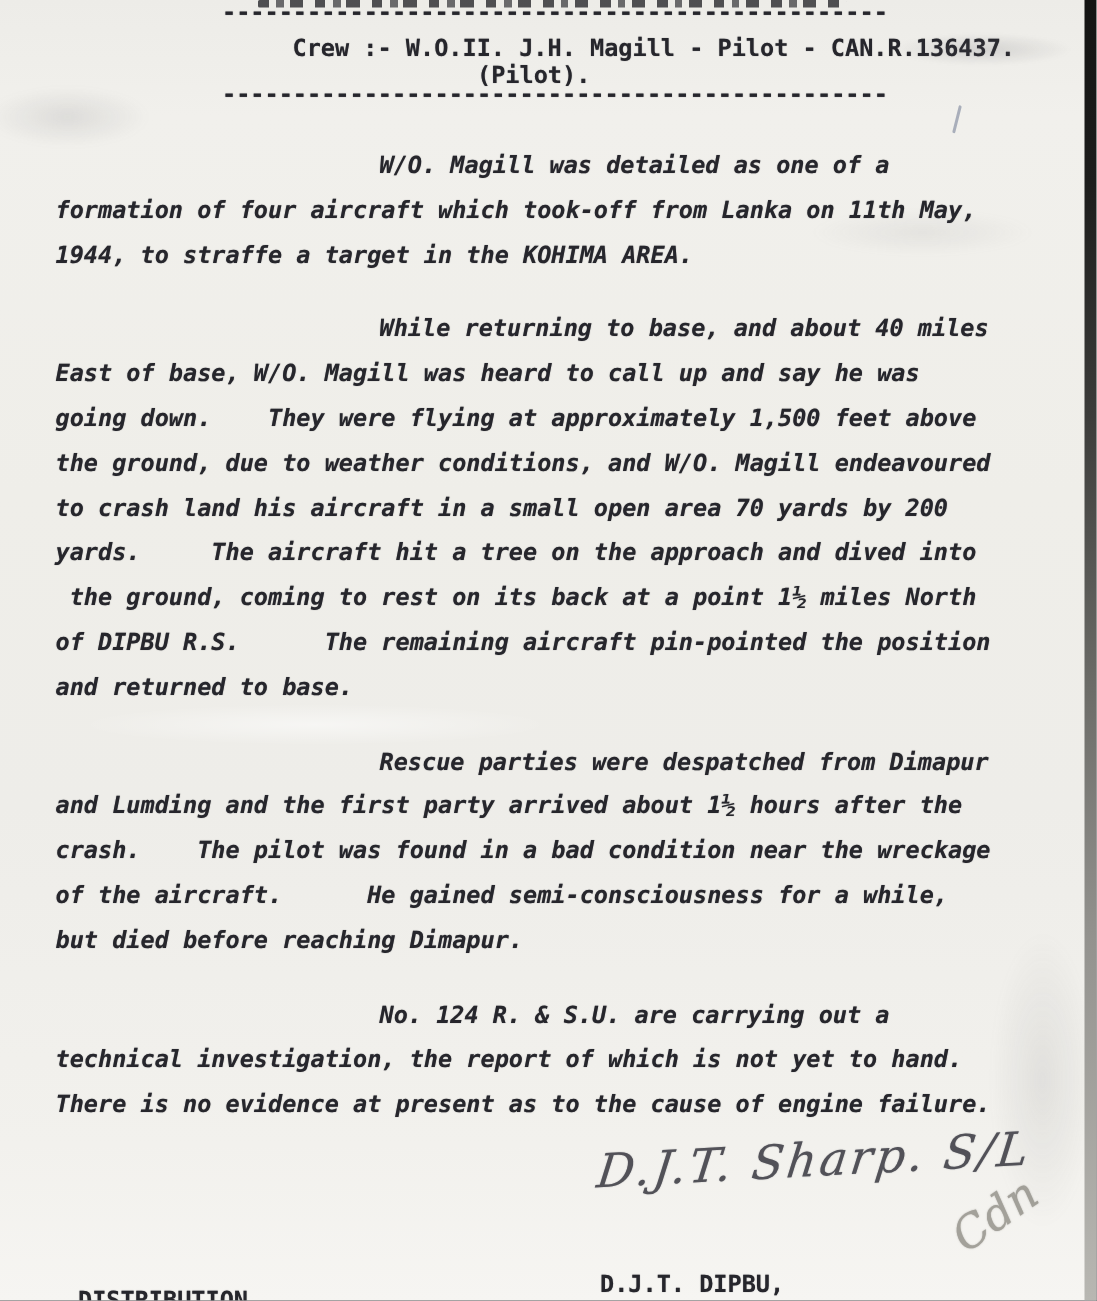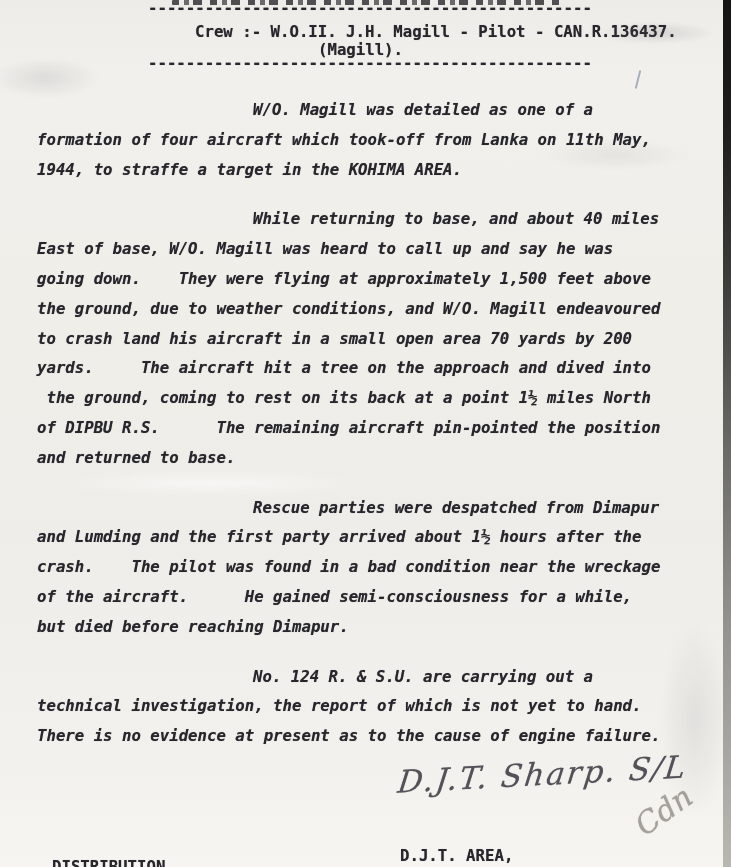--- a/index.html
+++ b/index.html
@@ -89,30 +89,30 @@
 <body>
 
 <div class="page">
 
   <div class="cutoff-fragment"></div>
 
   <div class="typed rule rule-top">-----------------------------------------------</div>
 
   <div class="typed crew-line">Crew :- W.O.II. J.H. Magill - Pilot - CAN.R.136437.</div>
 
-  <div class="typed killed-line">(Magill).</div>
+  <div class="typed killed-line">(Pilot).</div>
 
   <div class="typed rule rule-bottom">-----------------------------------------------</div>
 
   <div class="body-block typed"><div class="para"><div class="line first">W/O. Magill was detailed as one of a</div><div class="line">formation of four aircraft which took-off from Lanka on 11th May,</div><div class="line">1944, to straffe a target in the KOHIMA AREA.</div></div><div class="para"><div class="line first">While returning to base, and about 40 miles</div><div class="line">East of base, W/O. Magill was heard to call up and say he was</div><div class="line">going down.    They were flying at approximately 1,500 feet above</div><div class="line">the ground, due to weather conditions, and W/O. Magill endeavoured</div><div class="line">to crash land his aircraft in a small open area 70 yards by 200</div><div class="line">yards.     The aircraft hit a tree on the approach and dived into</div><div class="line"> the ground, coming to rest on its back at a point 1½ miles North</div><div class="line">of DIPBU R.S.      The remaining aircraft pin-pointed the position</div><div class="line">and returned to base.</div></div><div class="para"><div class="line first">Rescue parties were despatched from Dimapur</div><div class="line">and Lumding and the first party arrived about 1½ hours after the</div><div class="line">crash.    The pilot was found in a bad condition near the wreckage</div><div class="line">of the aircraft.      He gained semi-consciousness for a while,</div><div class="line">but died before reaching Dimapur.</div></div><div class="para"><div class="line first">No. 124 R. &amp; S.U. are carrying out a</div><div class="line">technical investigation, the report of which is not yet to hand.</div><div class="line">There is no evidence at present as to the cause of engine failure.</div></div></div>
 
   <div class="handwritten-signature">D.J.T. Sharp. S/L</div>
 
   <div class="sig-block typed">
-    <div class="sig-line sig-name">D.J.T. AREA,</div>
+    <div class="sig-line sig-name">D.J.T. DIPBU,</div>
     
     
   </div>
 
   <div class="pencil-annotation">Cdn</div>
 
   <div class="typed distribution-label">DISTRIBUTION</div>
 
   <div class="pencil-stray-mark"></div>
 

